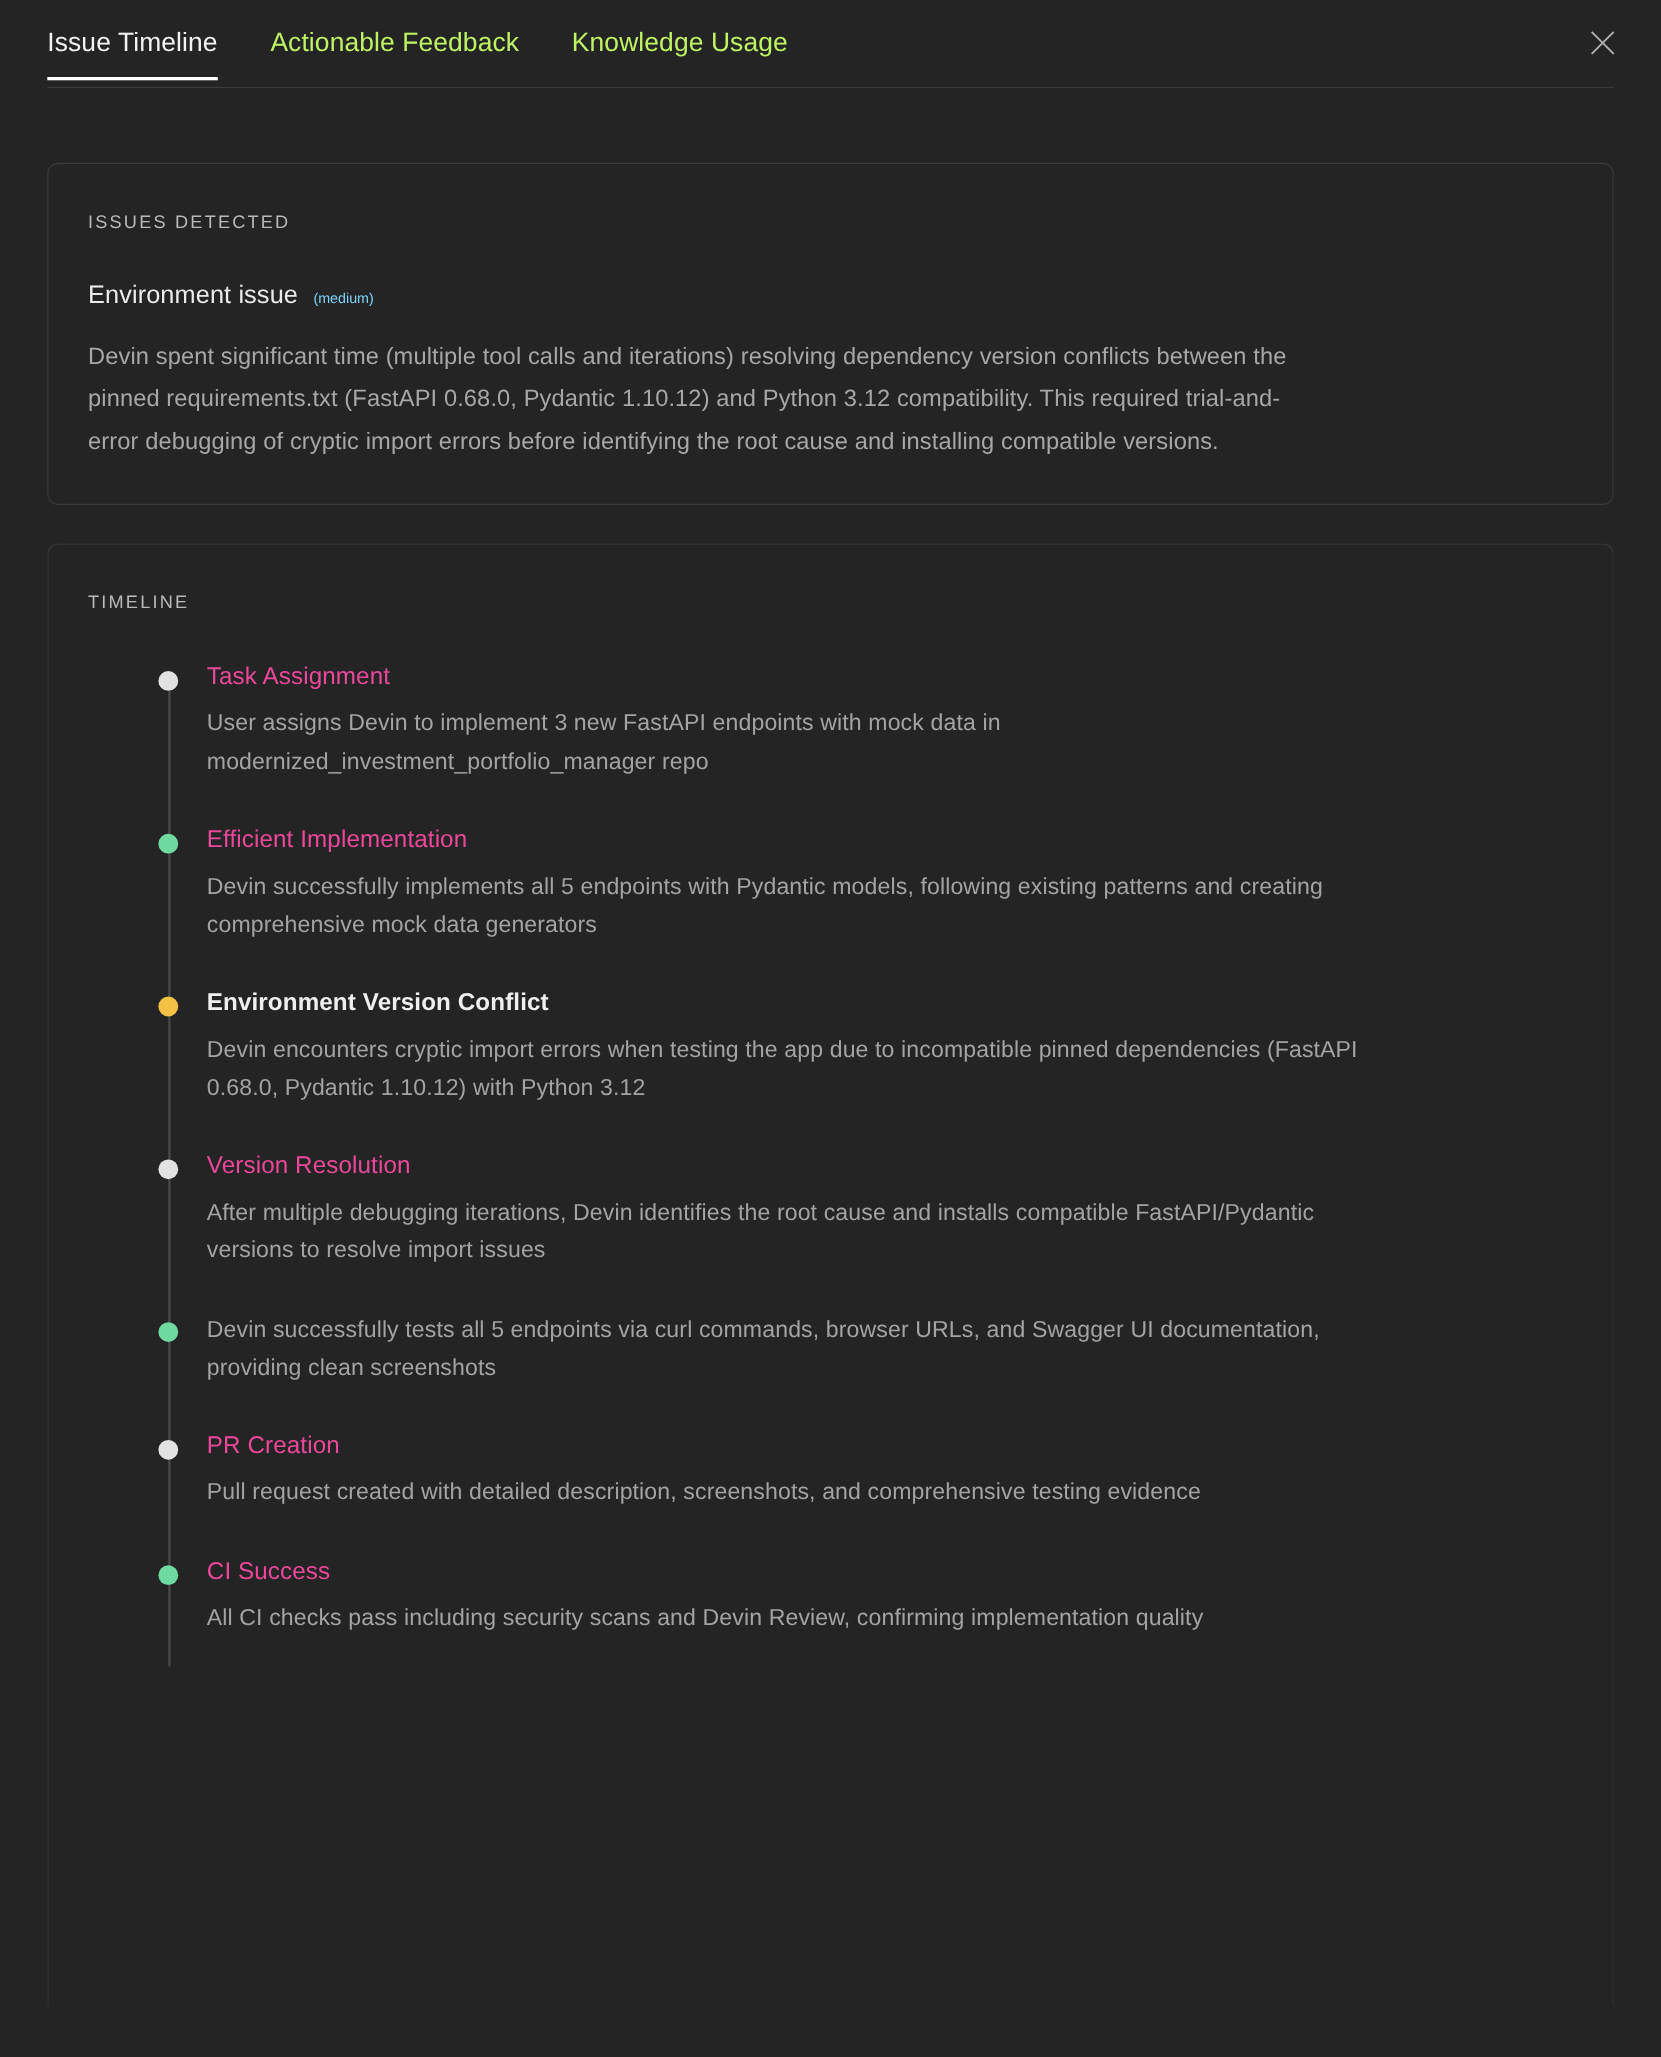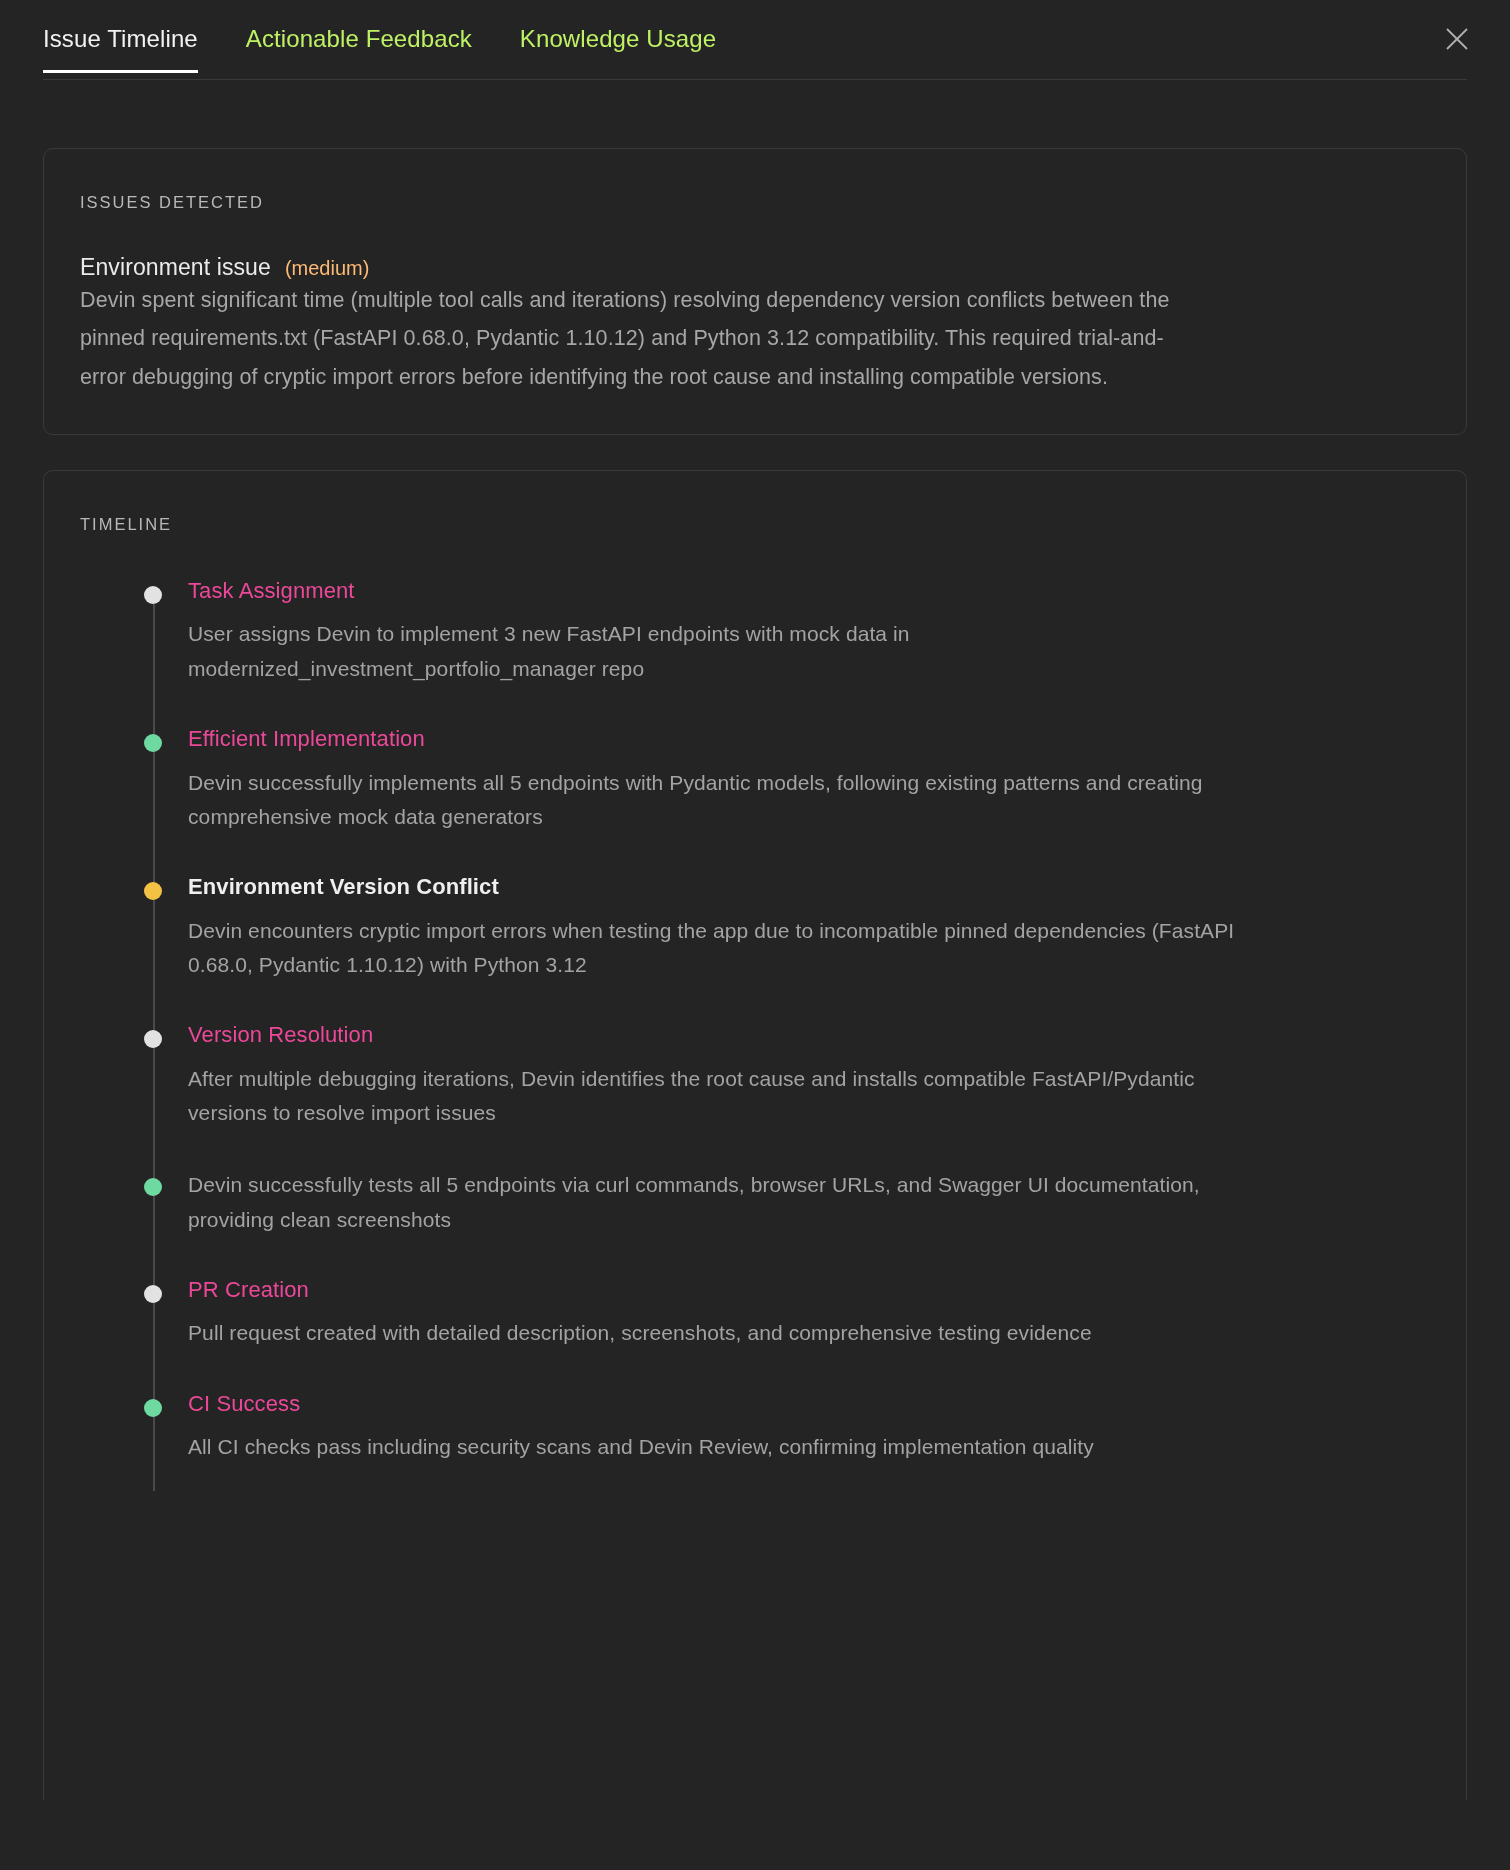--- a/index.html
+++ b/index.html
@@ -102,30 +102,31 @@
     color: #b9b9b9;
     text-transform: uppercase;
     margin: 0 0 42px 0;
     font-weight: 400;
   }
 
   .issue-head {
     display: flex;
     align-items: baseline;
     gap: 14px;
+    margin-bottom: 24px;
   }
   .issue-title {
     font-size: 23px;
     color: #ebebeb;
     font-weight: 400;
     letter-spacing: 0.1px;
   }
   .issue-sev {
-    font-size: 20px;
-    color: #fdba74;
+    font-size: 13px;
+    color: #7dd3fc;
   }
   .issue-desc {
     font-size: 21.5px;
     line-height: 1.78;
     color: #a7a7a7;
     max-width: 1100px;
     margin: 0;
     letter-spacing: 0.1px;
   }
 

